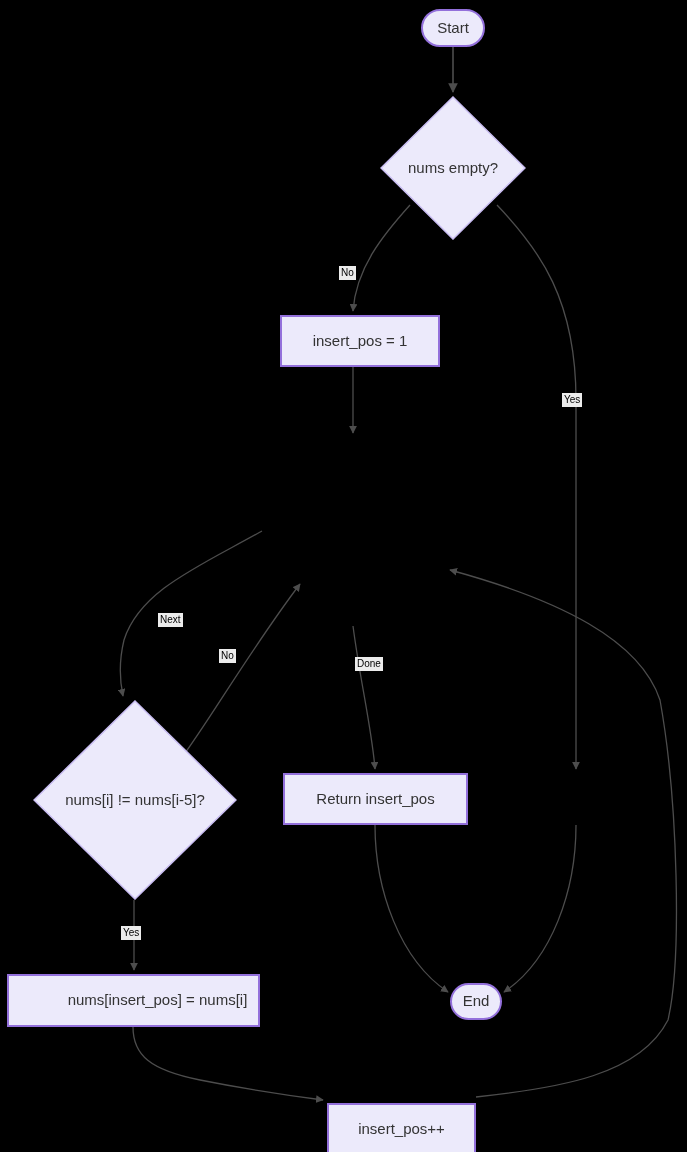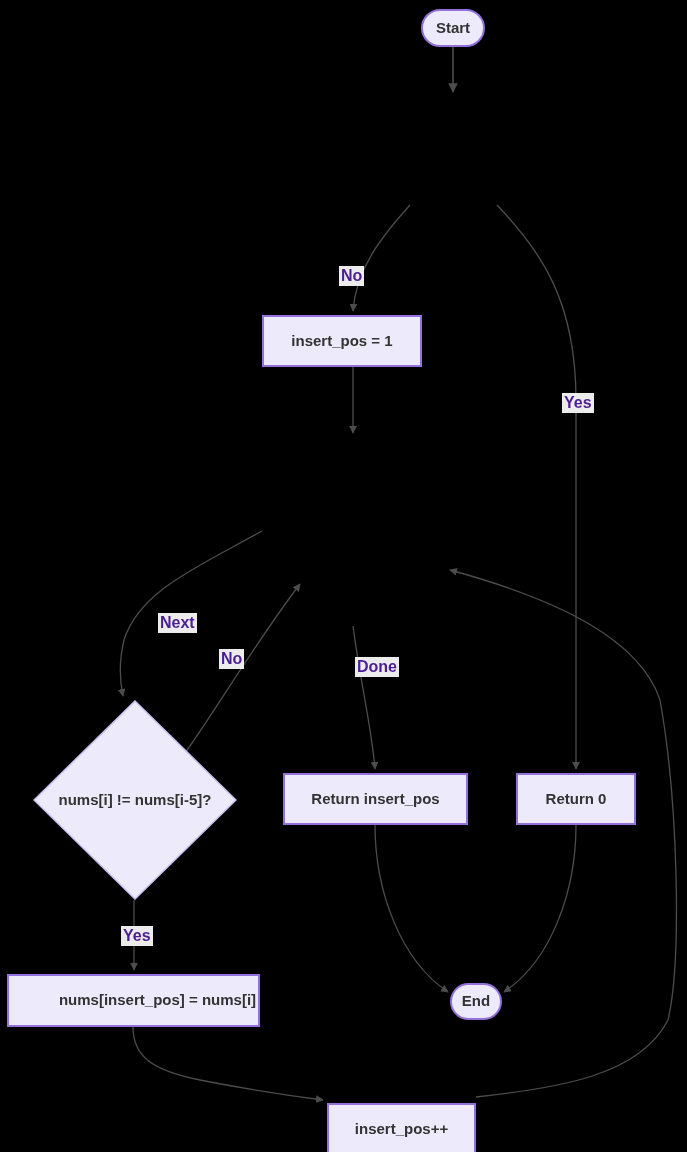--- a/index.html
+++ b/index.html
@@ -7,21 +7,20 @@
     padding: 0;
     background: #000000;
   }
   #flowchart-root {
     position: relative;
     width: 687px;
     height: 1152px;
     background: #000000;
     overflow: hidden;
     font-family: "Liberation Sans", sans-serif;
-    font-weight: bold;
   }
   #edge-layer {
     position: absolute;
     left: 0; top: 0;
     width: 687px;
     height: 1152px;
   }
   .node {
     position: absolute;
     box-sizing: border-box;
@@ -52,22 +51,22 @@
     width: 100%;
     height: 100%;
   }
   .node-diamond .dia-label {
     position: relative;
     z-index: 2;
   }
   .edge-label {
     position: absolute;
     background: #ECECEC;
-    color: #4c1d95;
-    font-size: 16px;
+    color: #000000;
+    font-size: 10px;
     line-height: 1.15;
     padding: 1px 2px;
     white-space: nowrap;
     box-sizing: border-box;
   }
 </style>
 </head>
 <body>
 
 <div id="flowchart-root">
@@ -101,40 +100,43 @@
 
     <path d="M 375 825 C 375 890, 400 960, 448 992" fill="none" stroke="#4D4D4D" stroke-width="1.3" marker-end="url(#arrow)"></path>
 
     <path d="M 576 825 C 576 890, 552 960, 504 992" fill="none" stroke="#4D4D4D" stroke-width="1.3" marker-end="url(#arrow)"></path>
   </svg>
 
   <div class="node node-stadium" style="left:421px; top:9px; width:64px; height:38px;">
     <span>Start</span>
   </div>
 
+  <div class="node node-diamond" style="left:380px; top:96px; width:146px; height:144px;">
+    <svg class="dia-shape" viewBox="0 0 146 144" preserveAspectRatio="none">
+      <polygon points="73,1 145,72 73,143 1,72" fill="#ECEAFB" stroke="#C9BDF2" stroke-width="1.5"></polygon>
+    </svg>
+    <span class="dia-label">nums empty?</span>
+  </div>
 
-  <div class="node node-rect" style="left:262px; top:315px; width:160px; height:52px;text-align:center;">
+  <div class="node node-rect" style="left:280px; top:315px; width:160px; height:52px;text-align:center;">
     <span>insert_pos = 1</span>
   </div>
 
 
   <div class="node node-diamond" style="left:33px; top:700px; width:204px; height:200px;">
     <svg class="dia-shape" viewBox="0 0 204 200" preserveAspectRatio="none">
       <polygon points="102,1 203,100 102,199 1,100" fill="#ECEAFB" stroke="#C9BDF2" stroke-width="1.5"></polygon>
     </svg>
     <span class="dia-label">nums[i] != nums[i-5]?</span>
   </div>
 
   <div class="node node-rect" style="left:283px; top:773px; width:185px; height:52px;">
     <span>Return insert_pos</span>
   </div>
 
-  <div class="node node-rect" style="left:516px; top:773px; width:120px; height:52px;">
-    <span>Return 0</span>
-  </div>
 
   <div class="node node-rect" style="left:7px; top:974px; width:253px; height:53px;padding-left:48px;">
     <span>nums[insert_pos] = nums[i]</span>
   </div>
 
   <div class="node node-stadium" style="left:450px; top:983px; width:52px; height:37px;">
     <span>End</span>
   </div>
 
   <div class="node node-rect" style="left:327px; top:1077px; width:149px; height:52px;margin-top:26px;">

